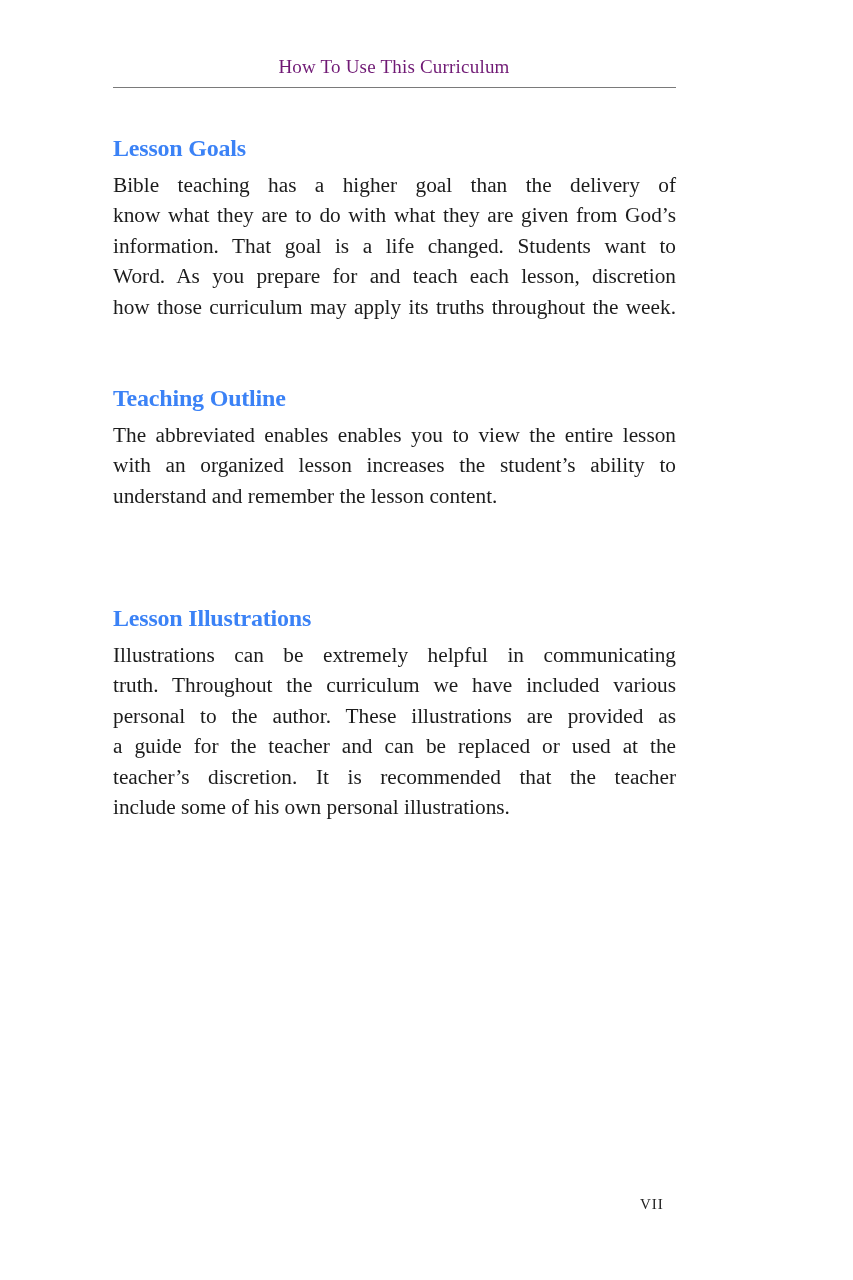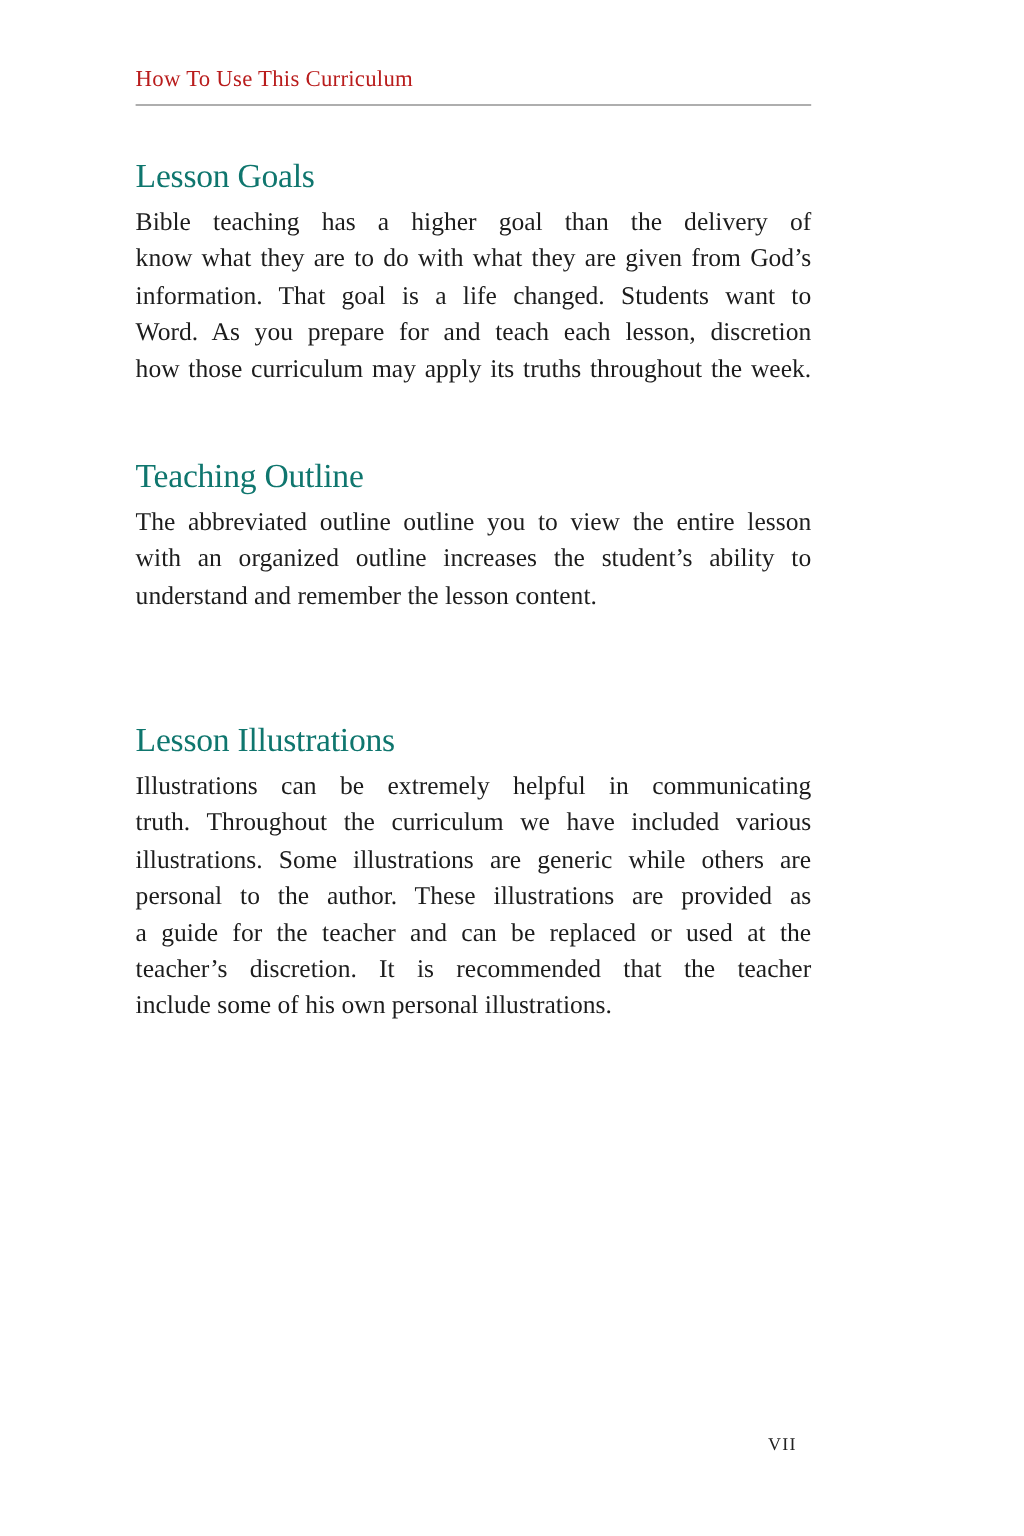--- a/index.html
+++ b/index.html
@@ -13,43 +13,43 @@
       position: relative;
       overflow: hidden;
       font-family: "Liberation Serif", "DejaVu Serif", serif;
       color: #1a1a1a;
     }
     .running-header {
       position: absolute;
       left: 113px;
       top: 56px;
       width: 562px;
-      text-align: left;
+      text-align: center;
       font-size: 19px;
-      color: #b91c1c;
+      color: #701a75;
       letter-spacing: 0.2px;
     }
     .header-rule {
       position: absolute;
       left: 113px;
       top: 87px;
       width: 563px;
       height: 0;
       border-top: 1.5px solid #7a7a7a;
     }
     .section {
       position: absolute;
       left: 113px;
       width: 563px;
     }
     .section h2 {
       margin: 0;
-      font-weight: normal;
-      font-size: 28px;
-      color: #0f766e;
+      font-weight: bold;
+      font-size: 24px;
+      color: #3b82f6;
       letter-spacing: -0.2px;
       line-height: 34px;
     }
     .section p {
       margin: 0;
       margin-top: 5px;
       font-size: 21.3px;
       line-height: 30.4px;
       text-align: justify;
       color: #1c1c1c;
@@ -88,32 +88,31 @@
     <span class="ln">know what they are to do with what they are given from God’s</span>
     <span class="ln">information. That goal is a life changed. Students want to</span>
     <span class="ln">Word. As you prepare for and teach each lesson, discretion</span>
     <span class="ln">how those curriculum may apply its truths throughout the week.</span>
   </p>
 </div>
 
 <div class="section" id="sec-outline">
   <h2>Teaching Outline</h2>
   <p>
-    <span class="ln">The abbreviated outline outline you to view the entire lesson</span>
-    <span class="ln">with an organized outline increases the student’s ability to</span>
+    <span class="ln">The abbreviated enables enables you to view the entire lesson</span>
+    <span class="ln">with an organized lesson increases the student’s ability to</span>
     <span class="ln last">understand and remember the lesson content.</span>
   </p>
 </div>
 
 <div class="section" id="sec-illus">
   <h2>Lesson Illustrations</h2>
   <p>
     <span class="ln">Illustrations can be extremely helpful in communicating</span>
     <span class="ln">truth. Throughout the curriculum we have included various</span>
-    <span class="ln">illustrations. Some illustrations are generic while others are</span>
     <span class="ln">personal to the author. These illustrations are provided as</span>
     <span class="ln">a guide for the teacher and can be replaced or used at the</span>
     <span class="ln">teacher’s discretion. It is recommended that the teacher</span>
     <span class="ln last">include some of his own personal illustrations.</span>
   </p>
 </div>
 
 <div class="page-number">VII</div>
 
 </body></html>

